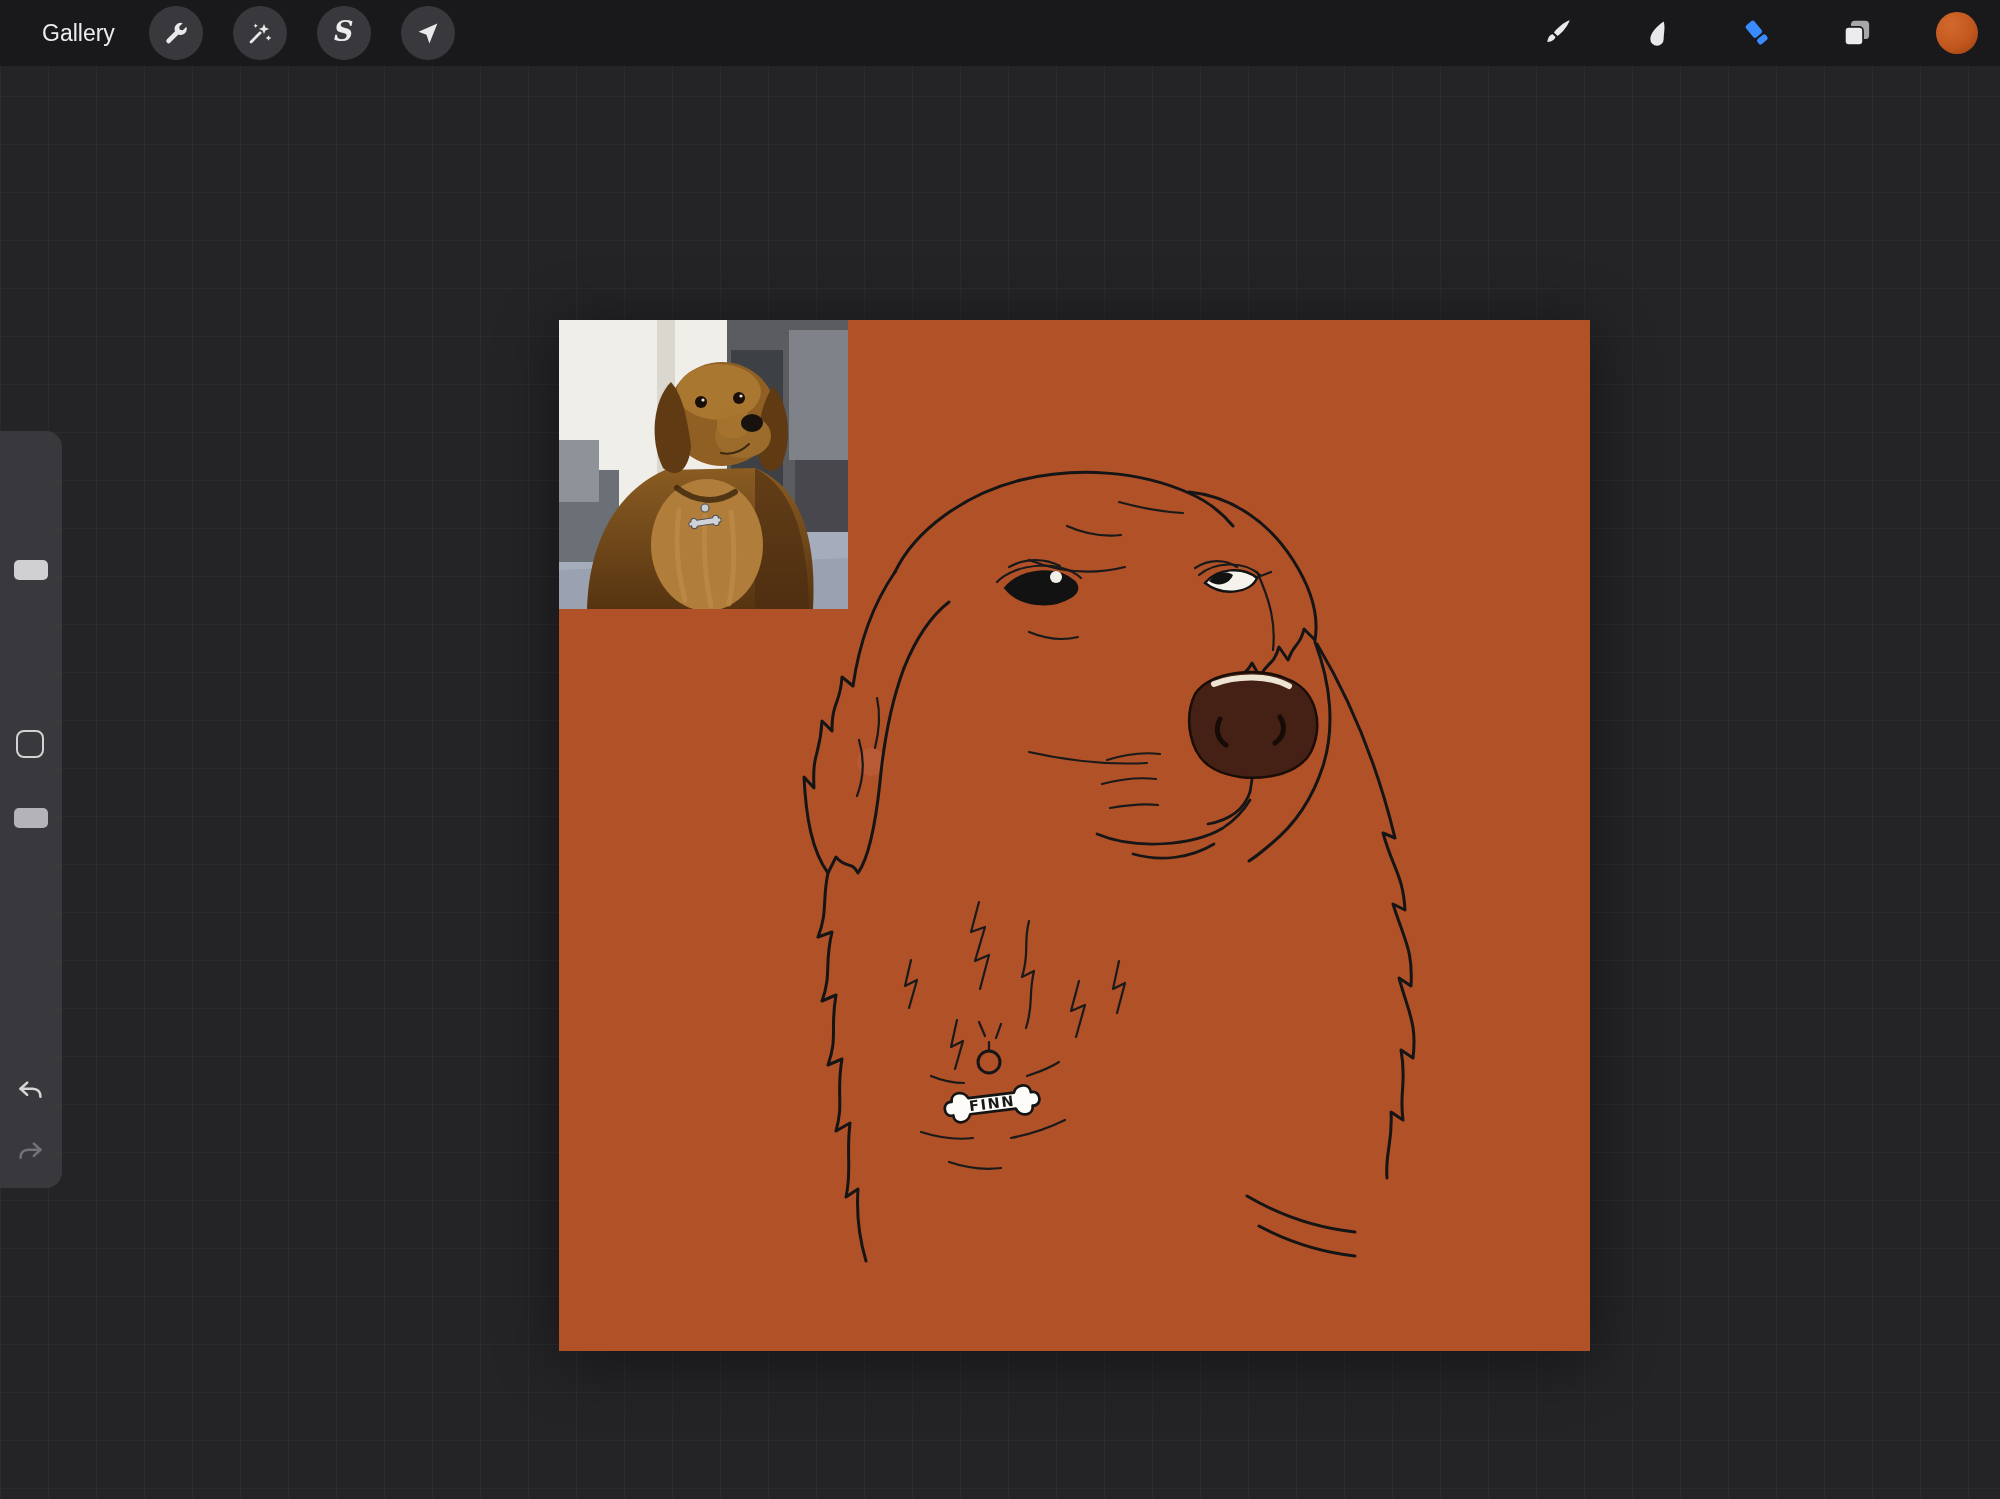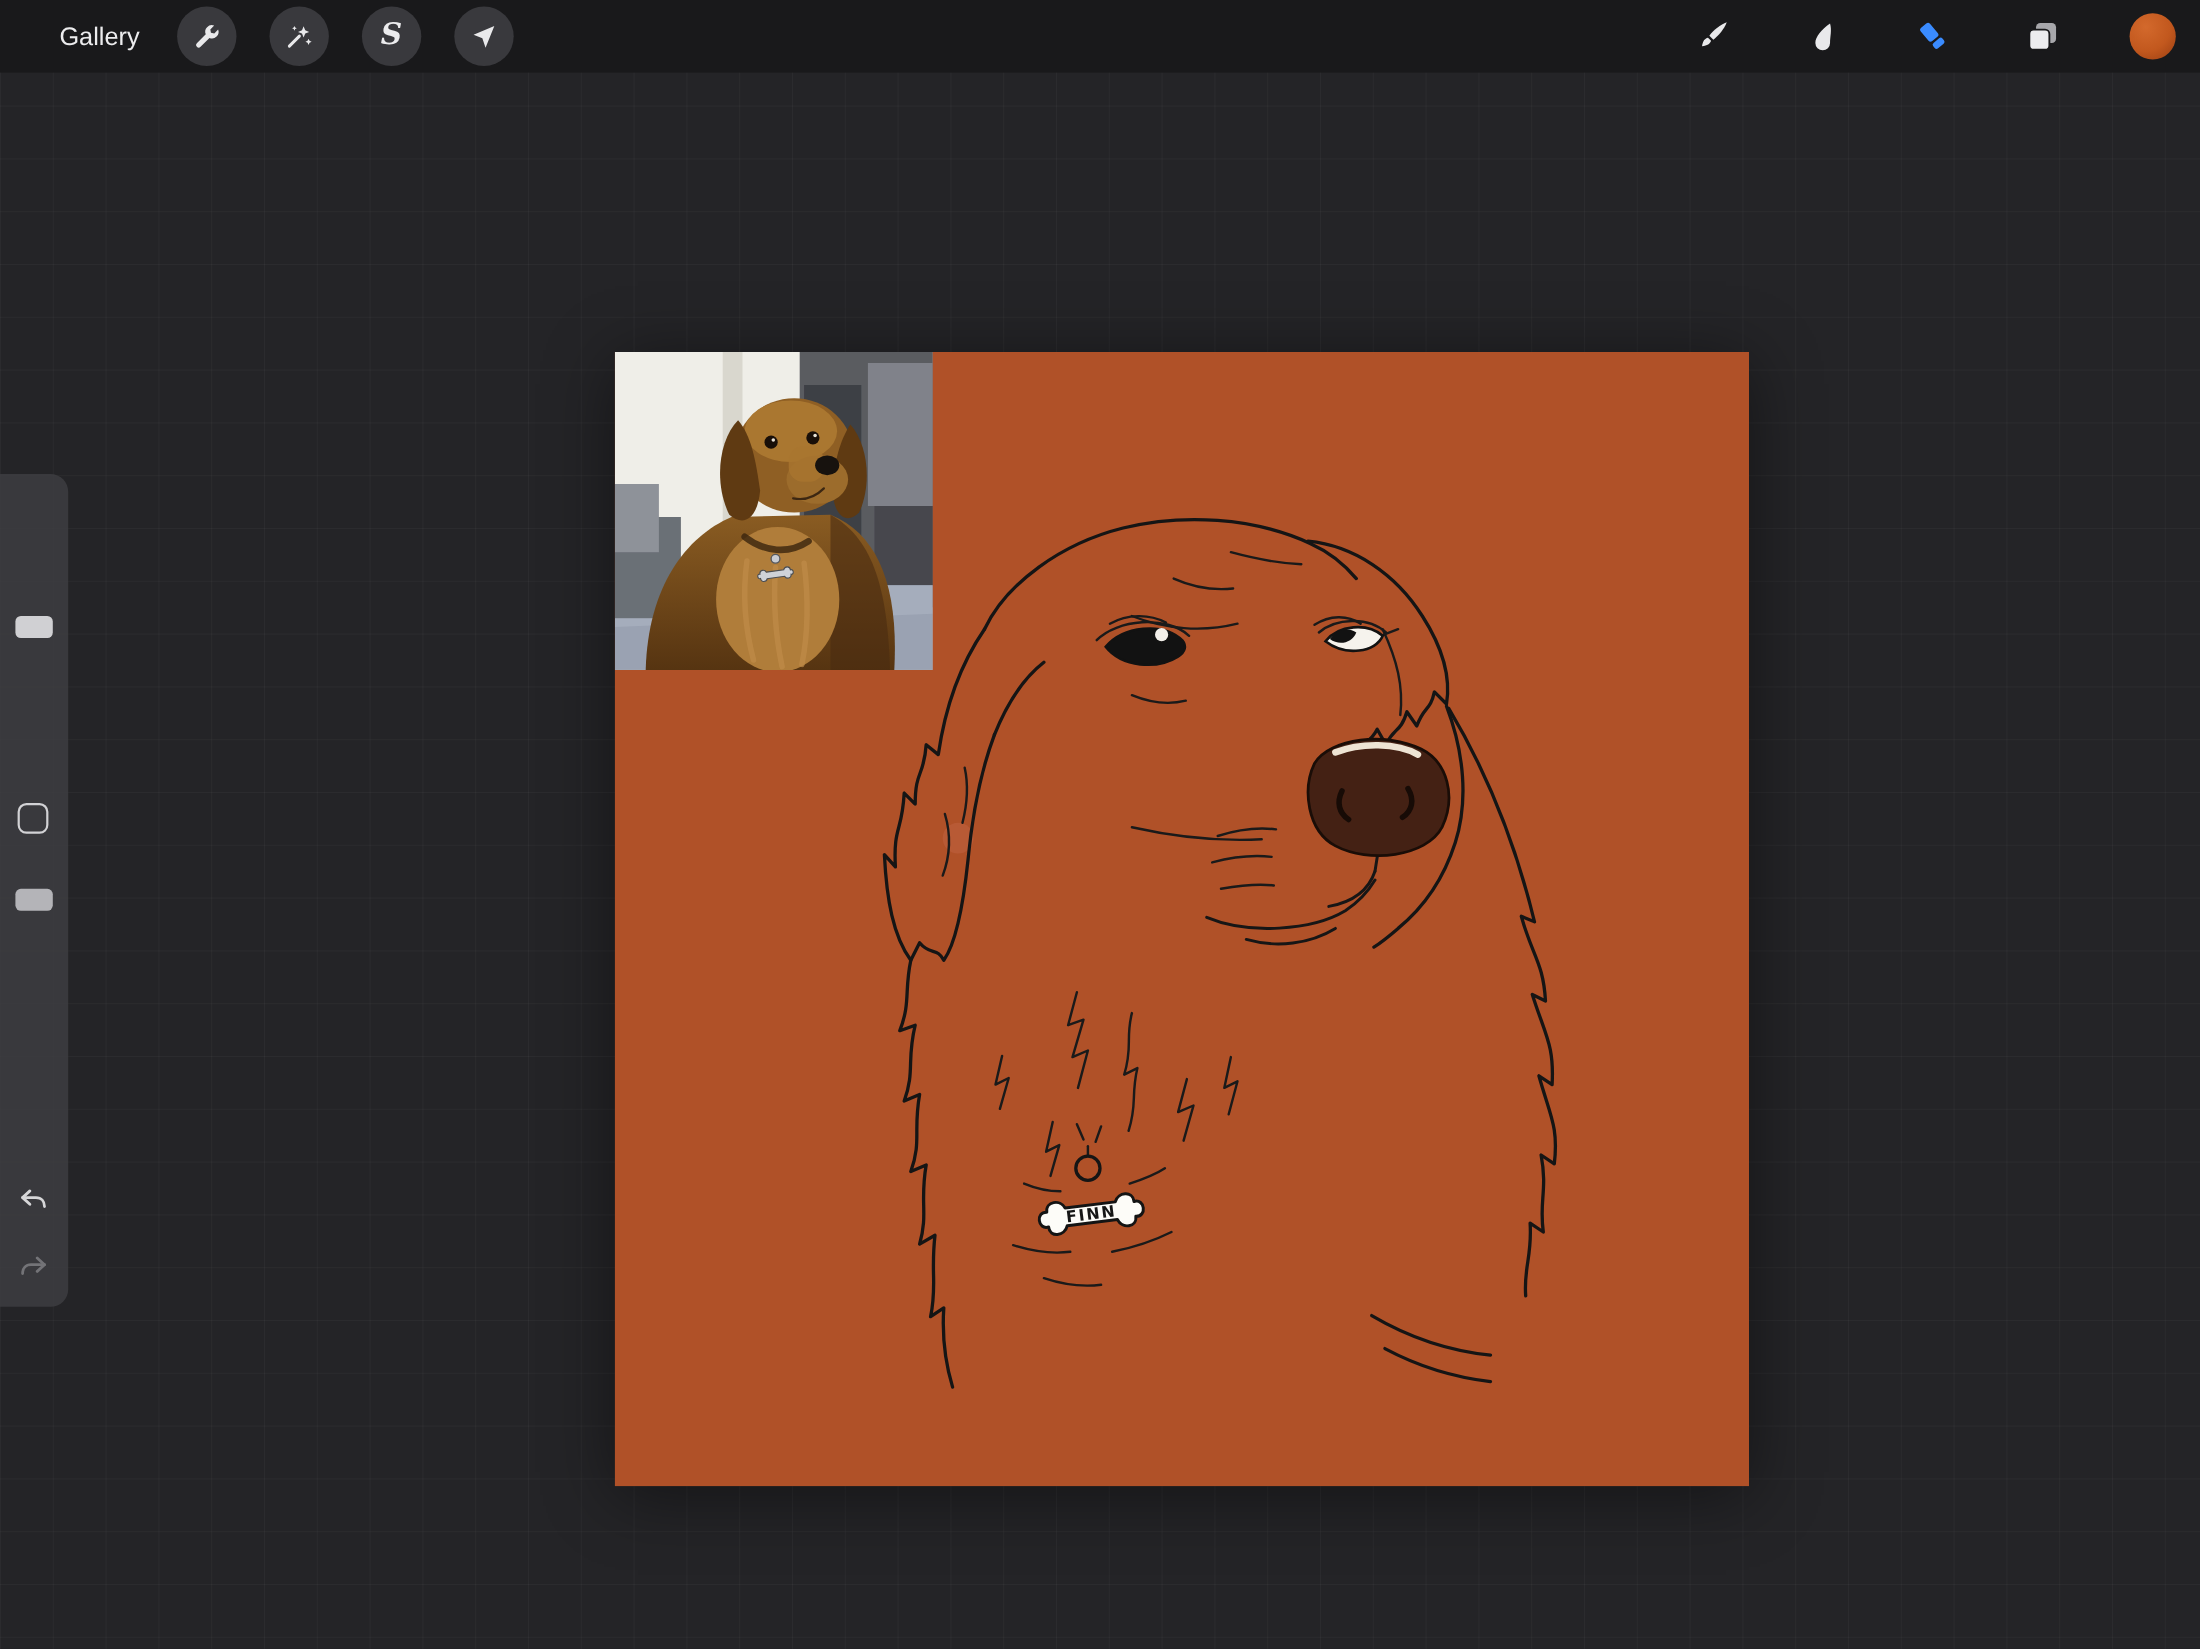--- a/index.html
+++ b/index.html
@@ -15,21 +15,21 @@
       linear-gradient(rgba(255,255,255,.030) 1px, transparent 1px),
       linear-gradient(90deg, rgba(255,255,255,.030) 1px, transparent 1px);
     background-size:48px 48px;
   }
   
   .topbar{
     position:absolute;top:0;left:0;right:0;height:66px;
     background:var(--topbar_bg,#19191b);
     display:flex;align-items:center;justify-content:space-between;z-index:6;
   }
-  .tb-left{display:flex;align-items:center;padding-left:54px;}
+  .tb-left{display:flex;align-items:center;padding-left:42px;}
   .gallery-btn{
     color:#ececee;font-size:23px;background:none;border:0;padding:0;
     margin-right:34px;font-family:inherit;cursor:pointer;
   }
   .tb-circle{
     width:54px;height:54px;border-radius:50%;background:#39393d;border:0;
     display:flex;align-items:center;justify-content:center;margin-right:30px;
     padding:0;cursor:pointer;
   }
   .tb-circle svg{width:27px;height:27px;display:block;}

